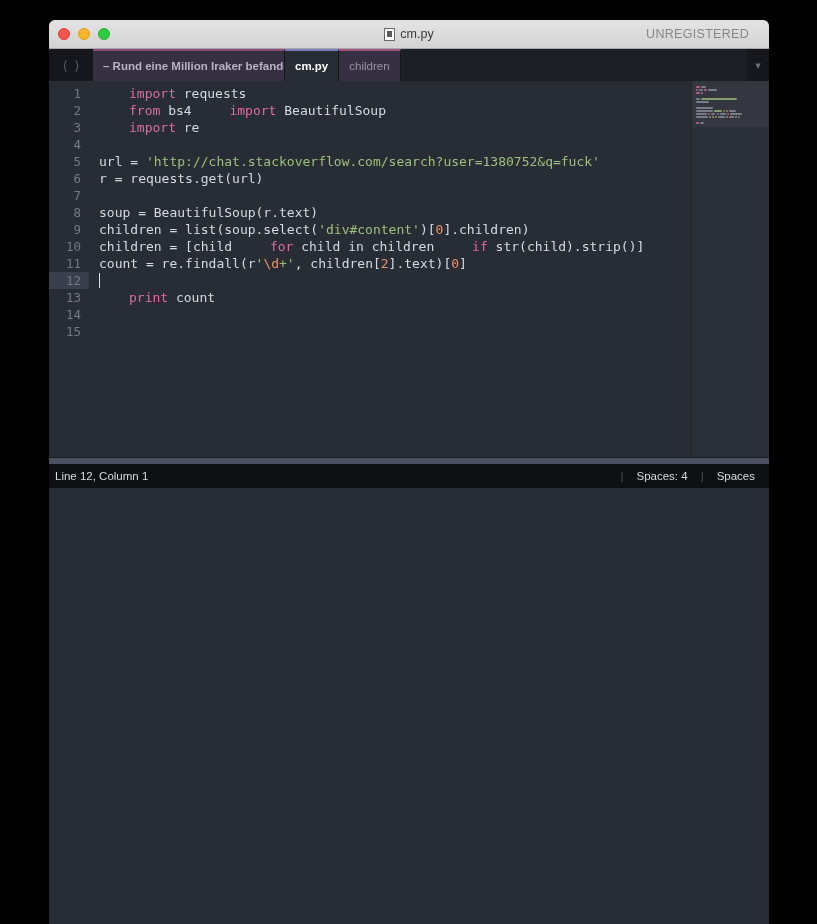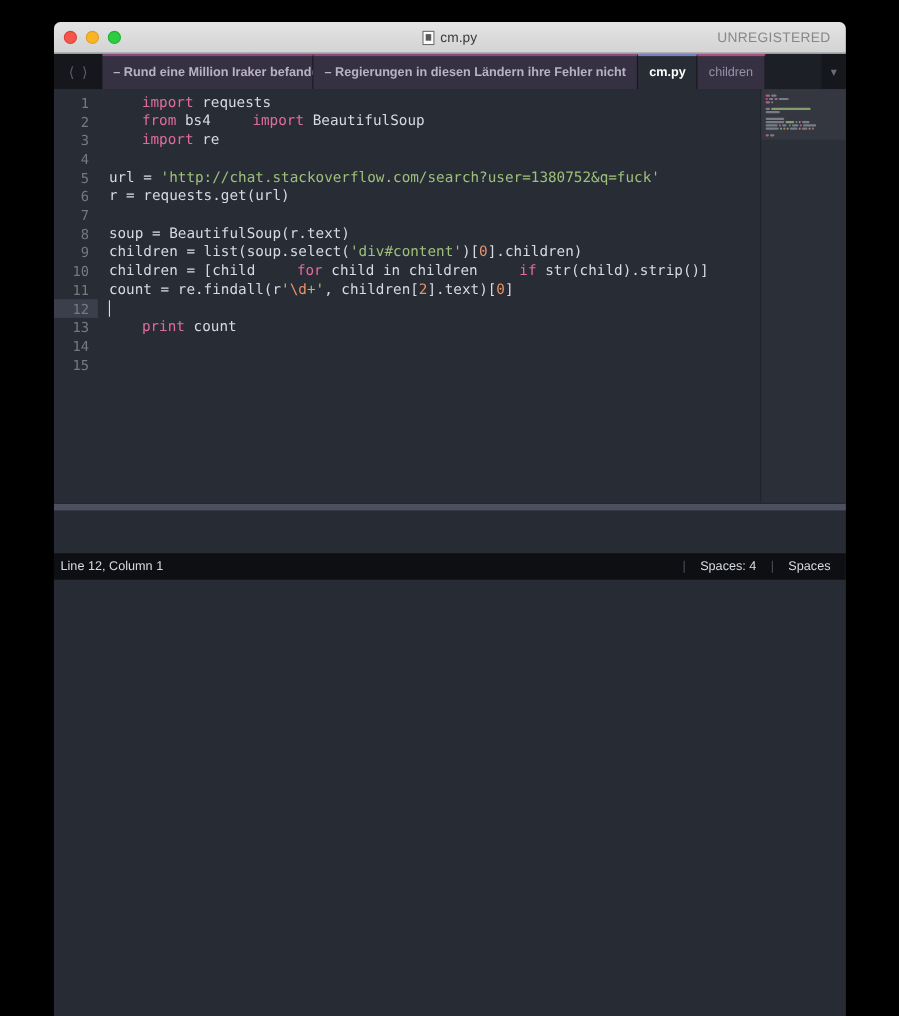--- a/index.html
+++ b/index.html
@@ -71,21 +71,21 @@
   }
   #doc-icon:before {
     content: "";
     position: absolute;
     left: 2px; top: 2px;
     width: 5px; height: 6px;
     background: #5a5a5a;
   }
   #unregistered {
     position: absolute;
-    right: 14px;
+    right: 20px;
     font-size: 12.5px;
     color: #878787;
     letter-spacing: 0.3px;
   }
 
   
   #tabbar {
     height: 32px;
     background: #1c1f26;
     display: flex;
@@ -241,21 +241,20 @@
 
   
   #statusbar {
     height: 24px;
     background: #0e0f12;
     display: flex;
     align-items: center;
     font-size: 11.5px;
     color: #d7dbe2;
     user-select: none;
-    margin-top: 39px;
   }
   #status-left { padding-left: 6px; flex: 1 1 auto; }
   #status-right {
     display: flex;
     align-items: center;
     padding-right: 14px;
     gap: 0;
   }
   .sep {
     color: #4a4f5a;
@@ -281,23 +280,20 @@
   </div>
 
   <div id="tabbar">
     <div id="navarrows">
       <span class="navarrow">⟨</span>
       <span class="navarrow">⟩</span>
     </div>
     <div id="tabs">
       <div class="tab german">
           <span>– Rund eine Million Iraker befande</span>
-        </div>
-      <div class="tab german2">
-          <span>– Regierungen in diesen Ländern ihre Fehler nicht</span>
         </div>
       <div class="tab active">
           <span>cm.py</span>
         </div>
       <div class="tab untitled">
           <span>children</span>
         </div>
     </div>
     <div id="tabmenu">▾</div>
   </div>

